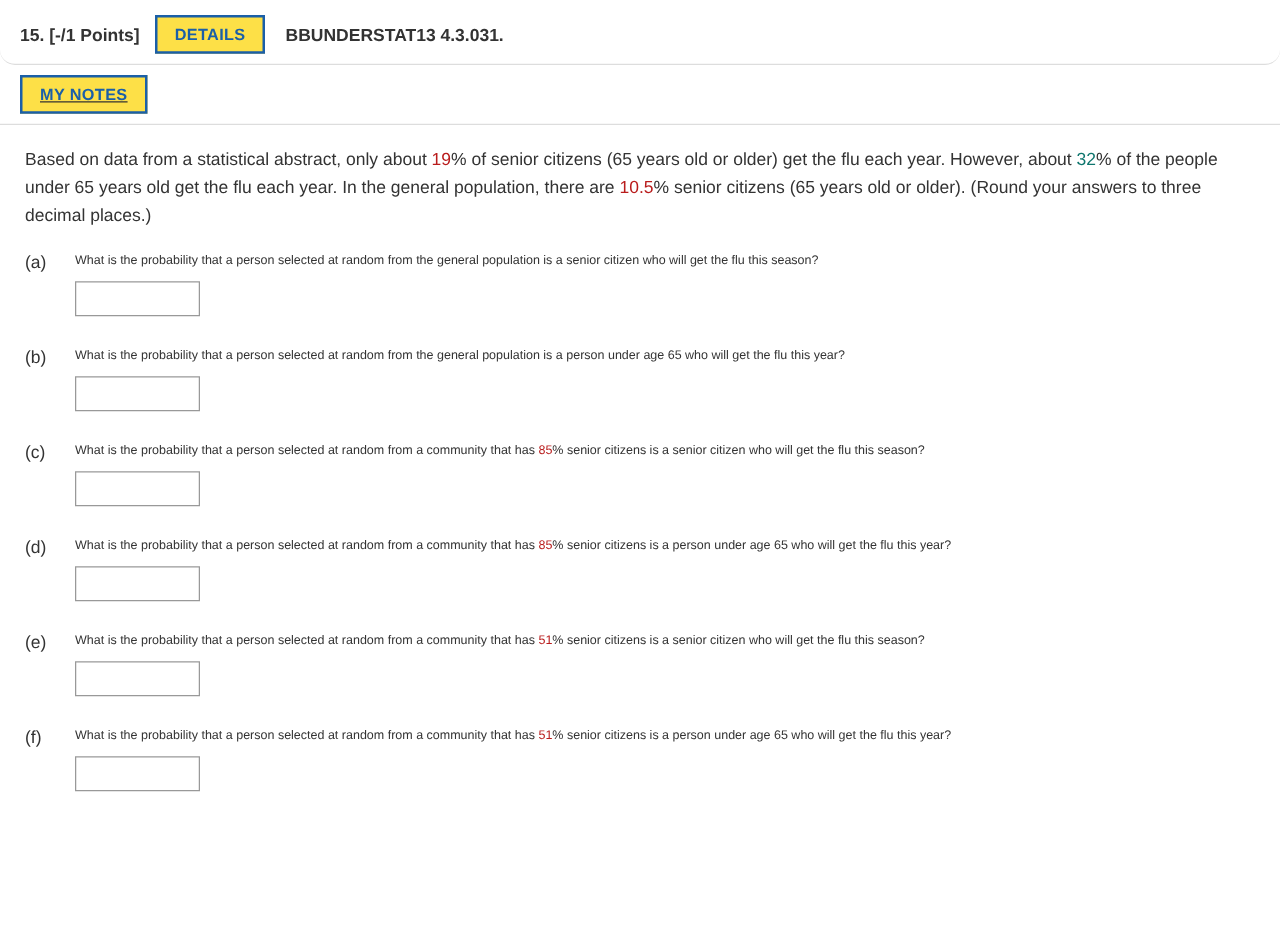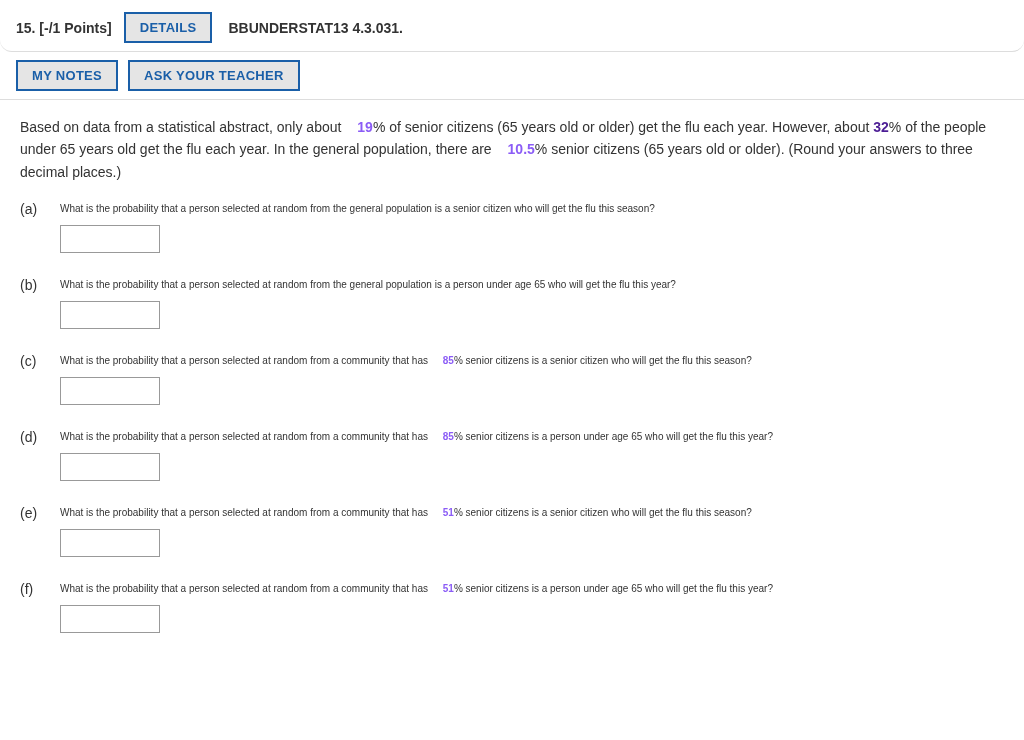--- a/index.html
+++ b/index.html
@@ -28,61 +28,61 @@
 
     .question-num {
       font-weight: bold;
       font-size: 14px;
       white-space: nowrap;
     }
 
     .btn-outline {
       border: 2px solid #1a5fa8;
       color: #1a5fa8;
-      background: #e5e5e5;
+      background: #fde047;
       padding: 6px 14px;
       font-size: 13px;
       font-weight: bold;
       cursor: pointer;
       letter-spacing: 0.3px;
     }
 
     .course-label {
       font-weight: bold;
       font-size: 14px;
       margin-left: 4px;
     }
 
     .action-bar {
       display: flex;
       align-items: center;
       padding: 8px 16px;
       gap: 10px;
       border-bottom: 1px solid #ddd;
+      text-decoration: underline;
     }
 
     .content-area {
       padding: 16px 20px;
     }
 
     .problem-text {
       font-size: 14px;
       line-height: 1.6;
       margin-bottom: 18px;
     }
 
     .highlight-orange {
-      color: #8b5cf6;
-      font-weight: bold;
-      margin-left: 12px;
+      color: #b91c1c;
+      font-weight: normal;
     }
 
     .highlight-red {
-      color: #4c1d95;
-      font-weight: bold;
+      color: #0f766e;
+      font-weight: normal;
     }
 
     .part {
       display: flex;
       flex-direction: column;
       margin-bottom: 24px;
     }
 
     .part-row {
       display: flex;
@@ -118,21 +118,20 @@
 <div class="top-bar">
   <span class="question-num">
     <span>15.</span>&nbsp;<span>[-/1 Points]</span>
   </span>
   <button class="btn-outline">DETAILS</button>
   <span class="course-label">BBUNDERSTAT13 4.3.031.</span>
 </div>
 
 <div class="action-bar">
   <button class="btn-outline">MY NOTES</button>
-  <button class="btn-outline">ASK YOUR TEACHER</button>
 </div>
 
 <div class="content-area">
 
   <p class="problem-text">
     <span>Based on data from a statistical abstract, only about </span><span class="highlight-orange">19</span><span>% of senior citizens (65 years old or older) get the flu each year. However, about </span><span class="highlight-red">32</span><span>% of the people under 65 years old get the flu each year. In the general population, there are </span><span class="highlight-orange">10.5</span><span>% senior citizens (65 years old or older). (Round your answers to three decimal places.)</span>
   </p>
 
   <div class="part">
     <div class="part-row">

